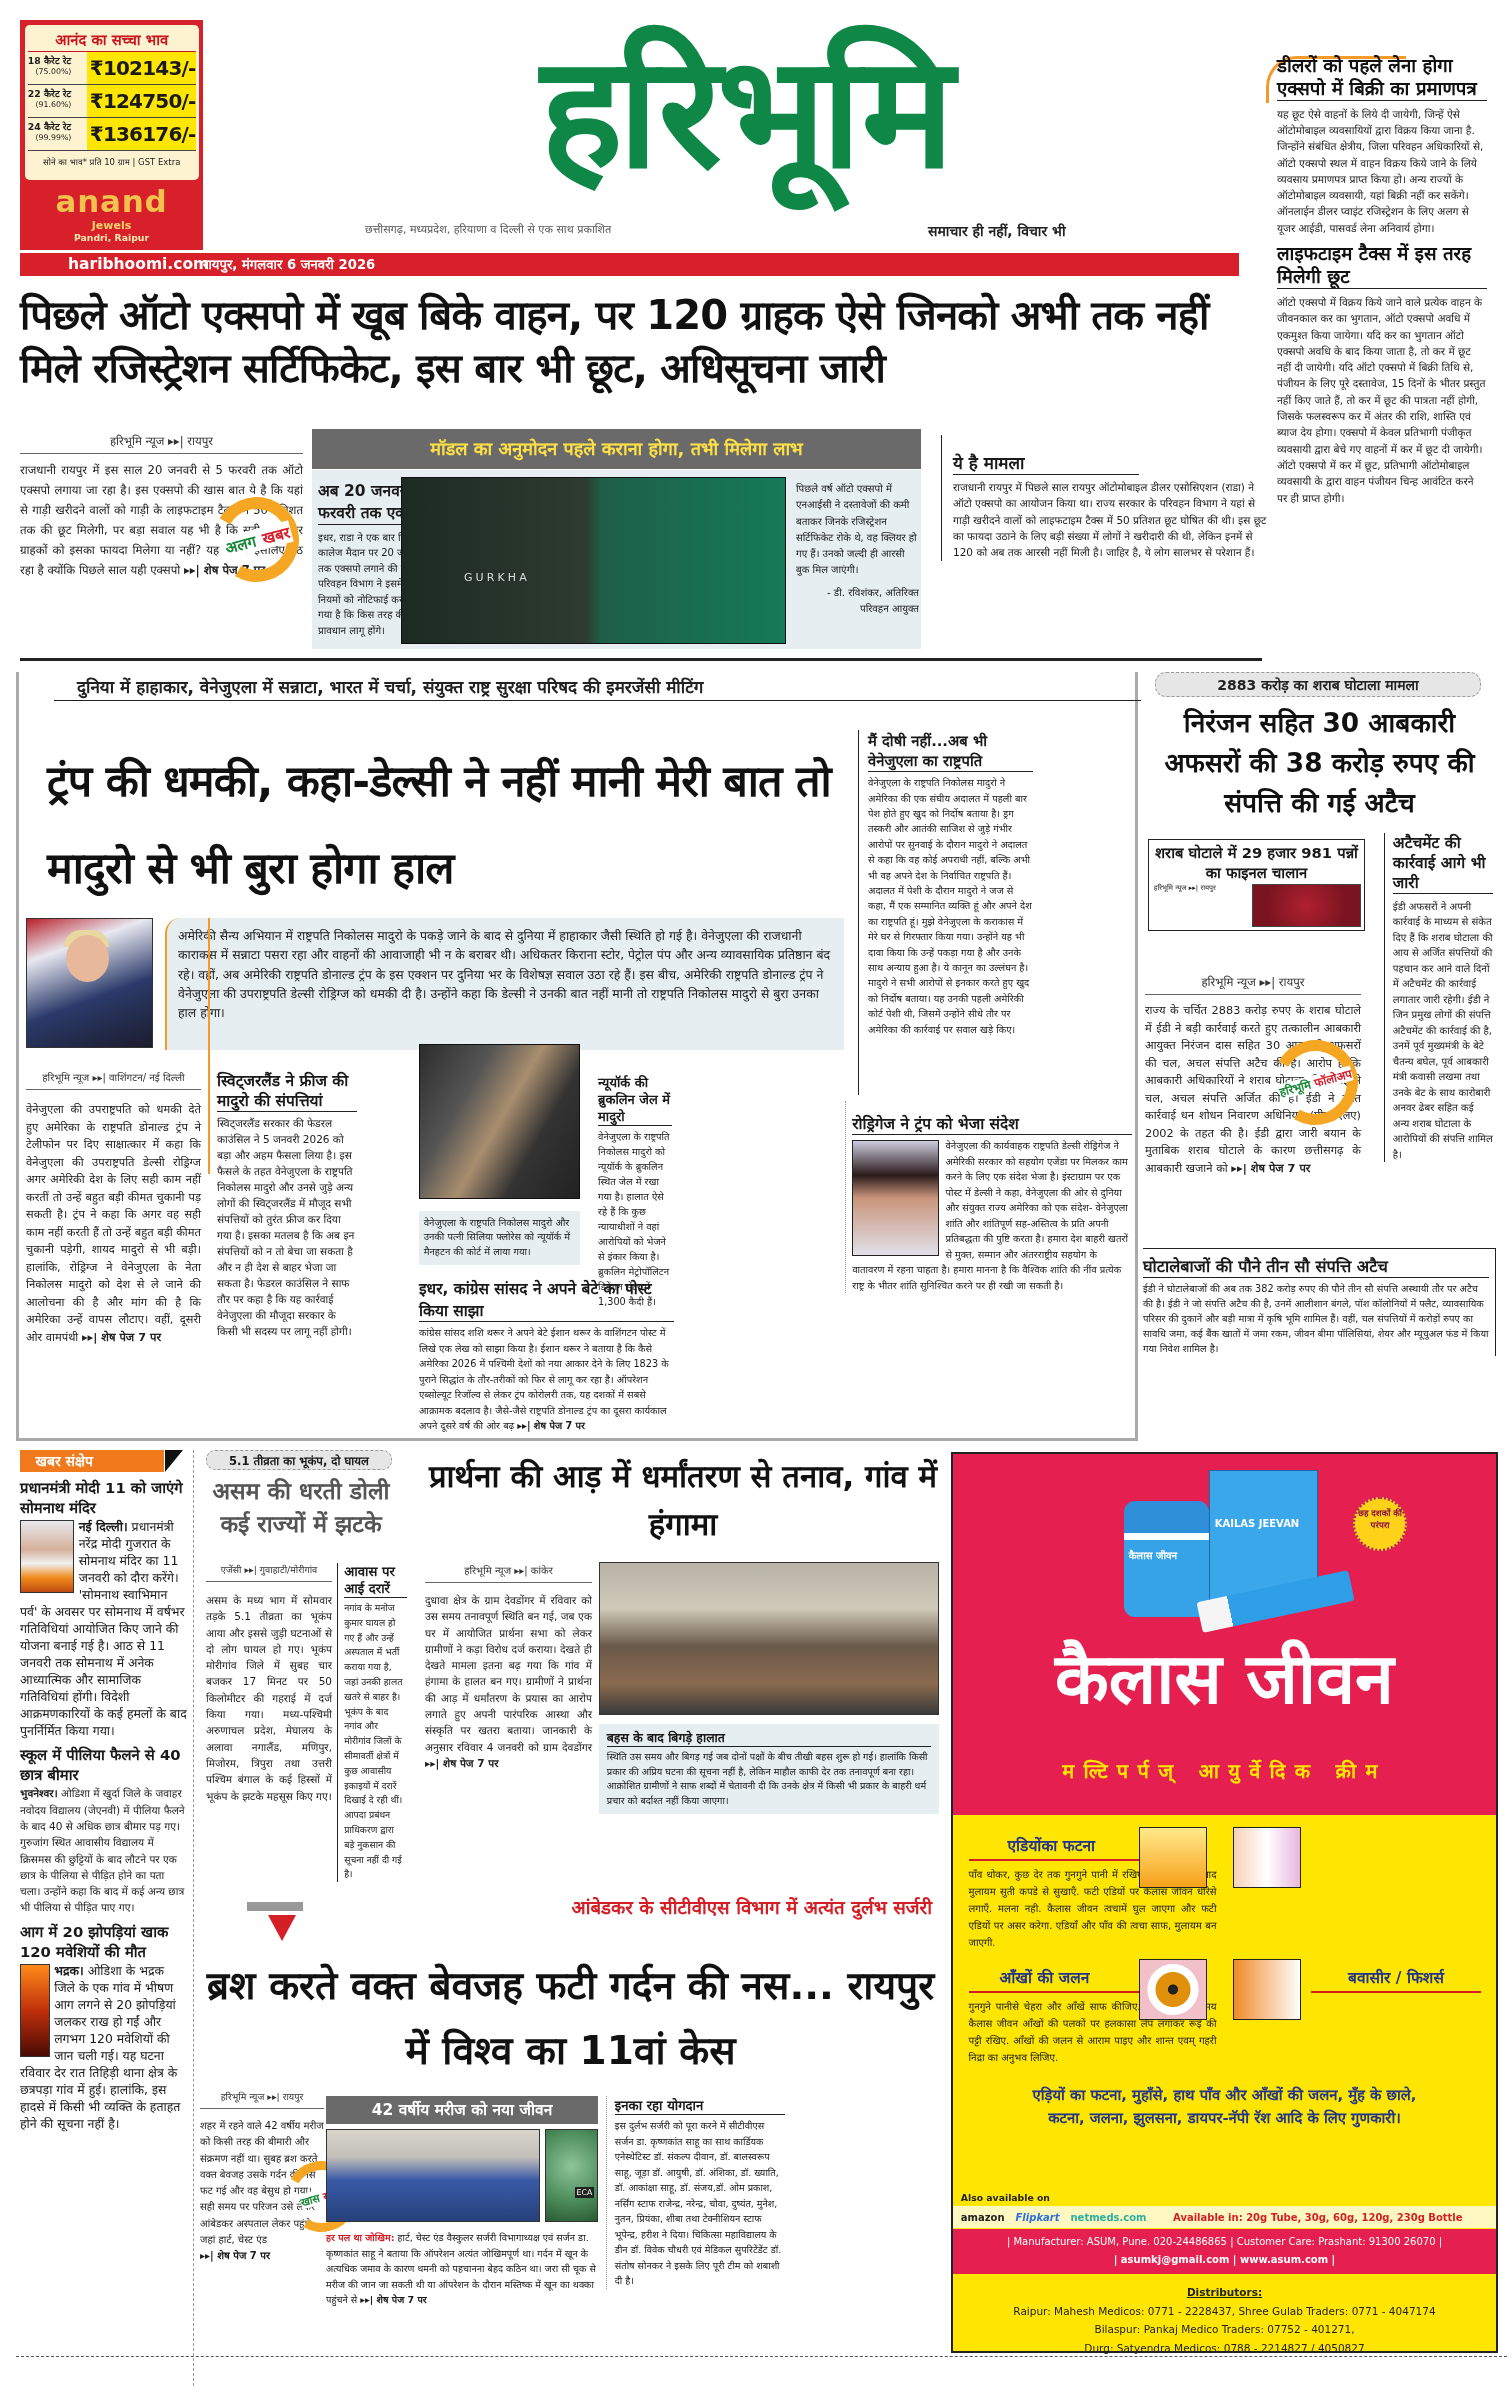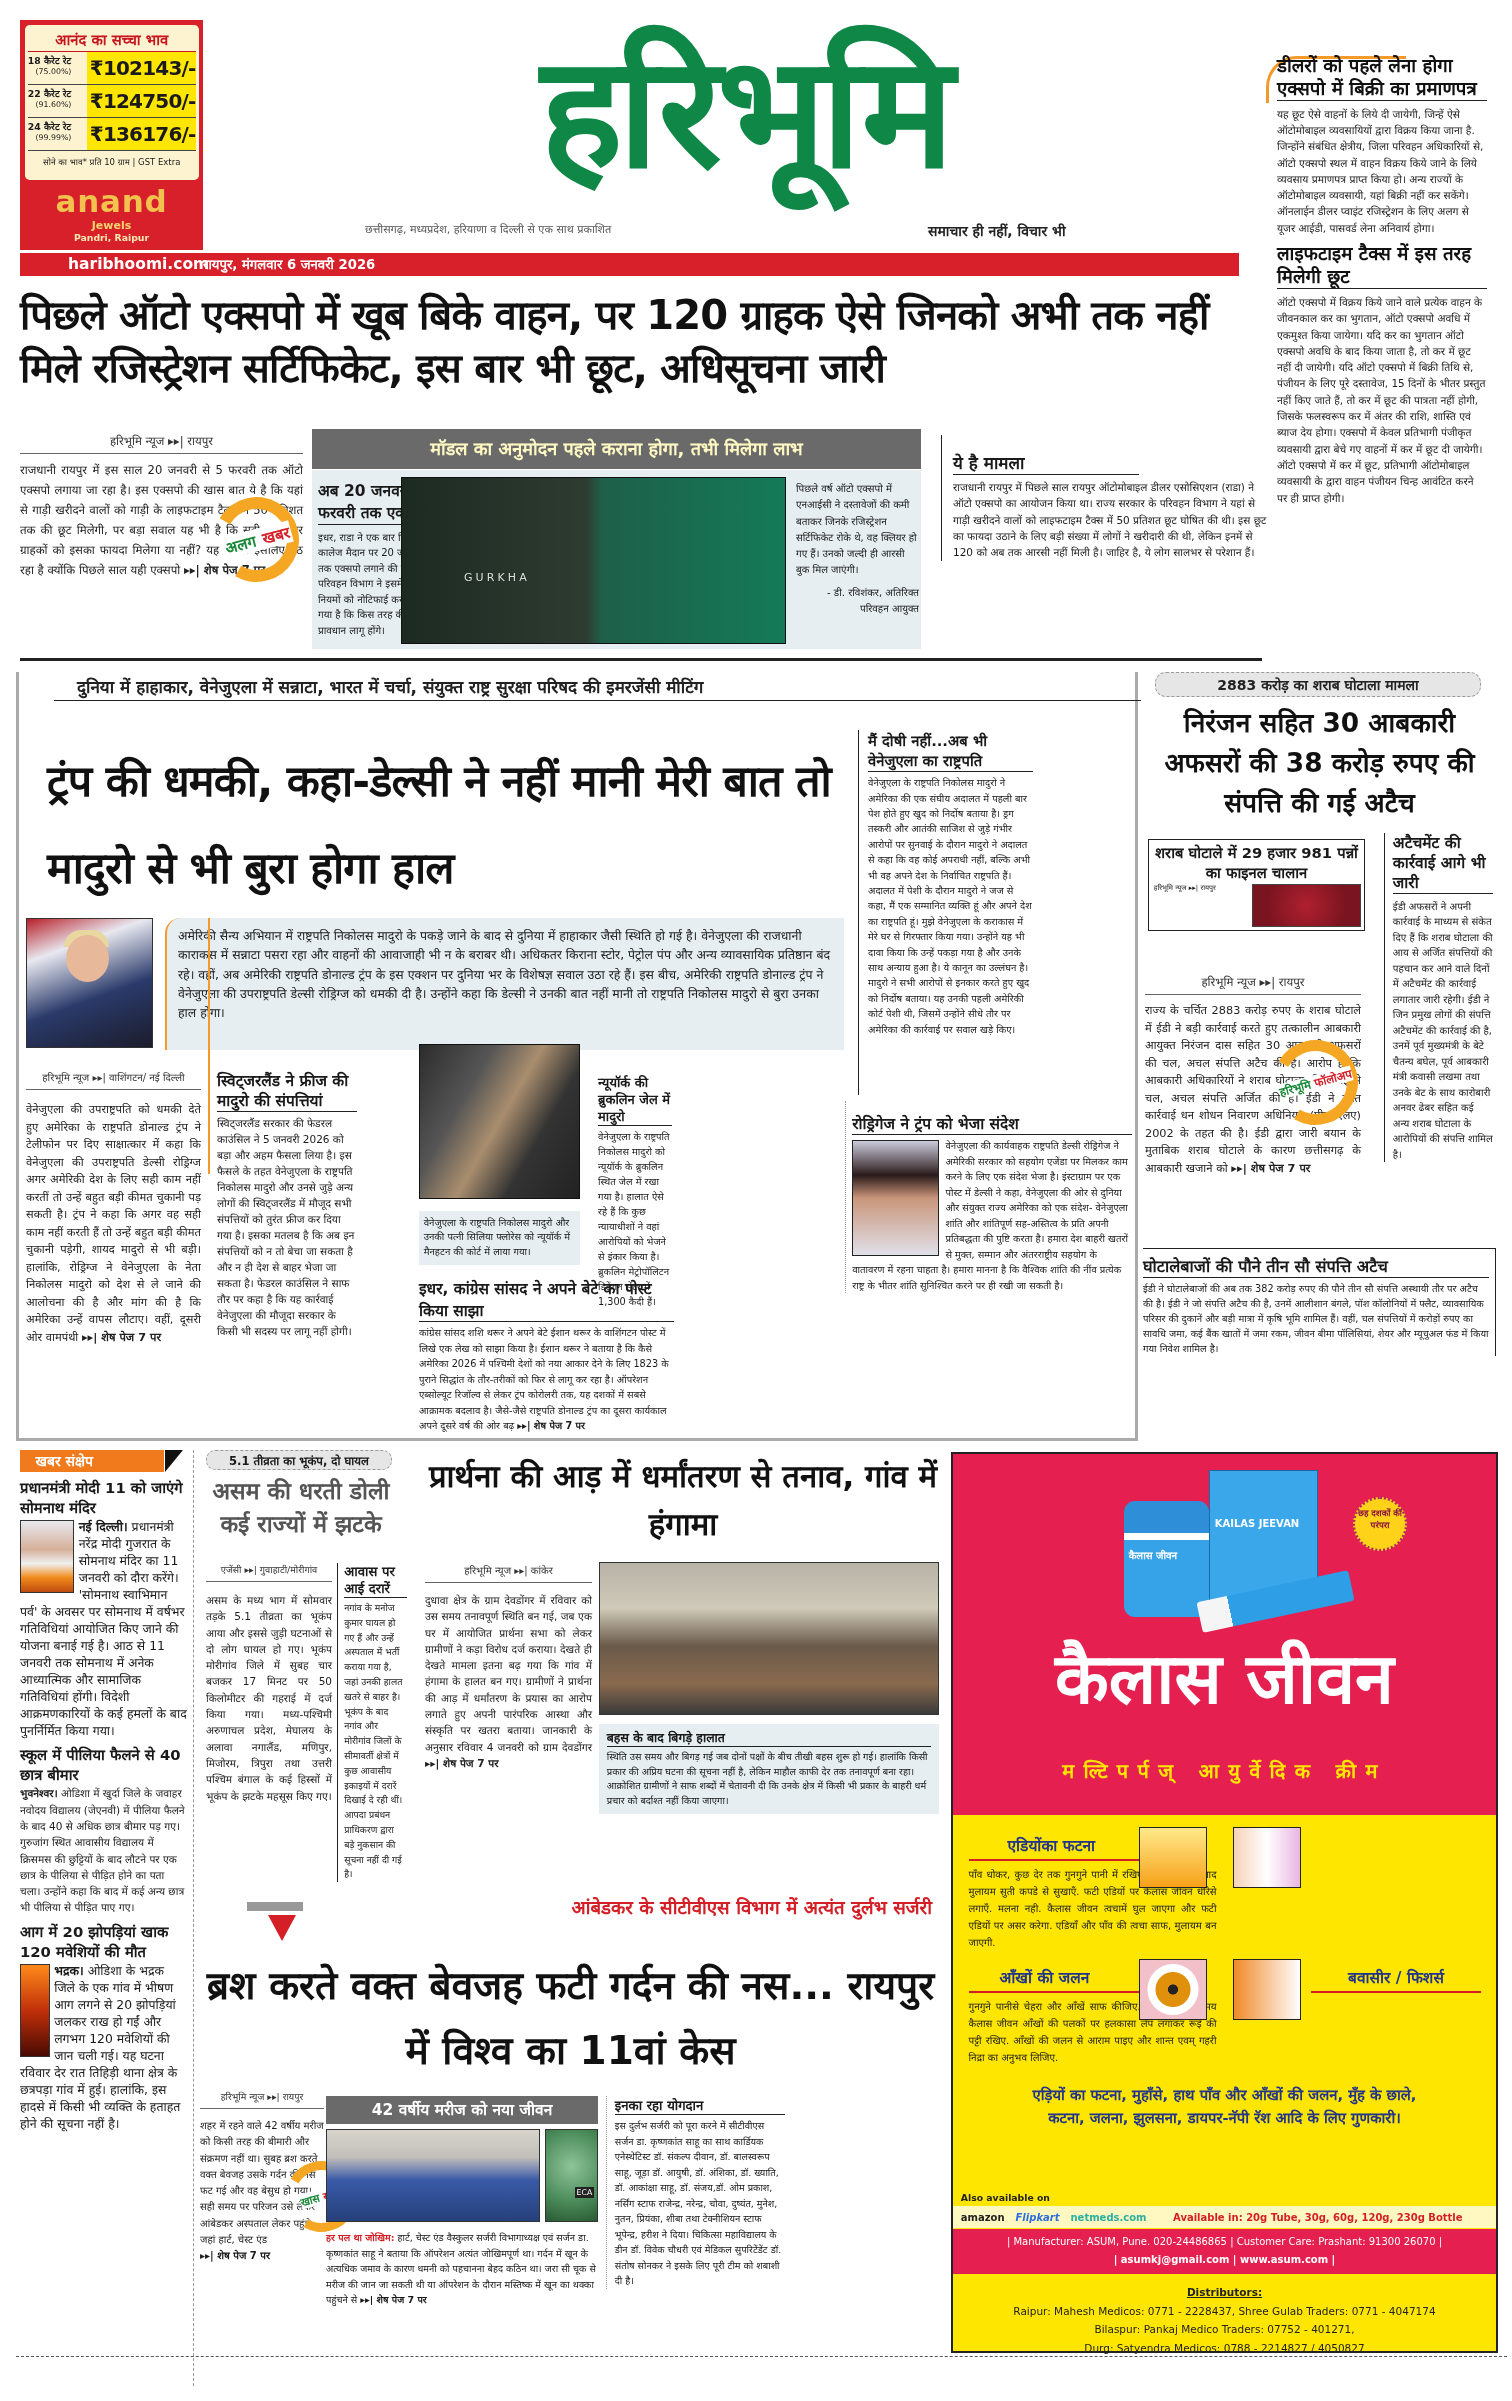--- a/index.html
+++ b/index.html
@@ -33,21 +33,21 @@
 #rrail{left:1277px;top:54px;width:210px}
 #rrail .h{font-size:18.6px;line-height:23px;font-weight:bold;color:#111;border-bottom:1.6px solid #222;margin-bottom:4.7px}
 #rrail p{font-size:10.5px;line-height:16.3px;color:#222}
 .orangearc{position:absolute;border:3.1px solid #f39a2b;border-right:none;border-bottom:none;border-radius:31px 0 0 0}
 
 #lead{left:20px;top:289px;width:1219px;font-size:40px;font-weight:bold;line-height:53px;color:#111;letter-spacing:-0.8px}
 #autoLeft{left:20px;top:433px;width:283px}
 #alag{left:214px;top:497px;width:85px;height:85px;border-radius:50%;border:12.4px solid #f5a623;border-left-color:transparent;display:flex;align-items:center;justify-content:center;transform:rotate(-15deg)}
 #alag span{font-size:15.5px;font-weight:bold;color:#1a8a3a;background:#fff;padding:0 1.6px;white-space:nowrap}
 #alag span b{color:#d7202a}
-#modelbar2{left:312px;top:429px;width:609px;height:40px;background:#6a6a6a;color:#fef9c3;font-size:18px;font-weight:bold;line-height:40px;text-align:center}
+#modelbar2{left:312px;top:429px;width:609px;height:40px;background:#6a6a6a;color:#fde047;font-size:18px;font-weight:bold;line-height:40px;text-align:center}
 #modelbox{left:312px;top:470px;width:609px;height:179px;background:#e6eef2}
 #m20{left:318px;top:480px;width:155px}
 #m20 .h{font-size:15.5px;line-height:22px;font-weight:bold;border-bottom:1.6px solid #222;margin-bottom:4.7px}
 #m20 p{font-size:10px;line-height:15.5px}
 #mphoto{left:401px;top:477px;width:385px;height:167px;background:linear-gradient(90deg,#1d2a22 0%,#2e3b30 48%,#1f5f4a 52%,#147a58 100%);border:0.8px solid #111}
 #mphoto .txt{position:absolute;left:62px;top:93px;color:#ddd;font-size:11px;letter-spacing:3.1px}
 #mquote{left:796px;top:481px;width:123px;font-size:10px;line-height:16.3px}
 #mquote .by{text-align:right;margin-top:6.2px}
 #mamla{left:941px;top:435px;width:330px;border-left:1.6px solid #222;padding-left:11px;padding-top:15.5px}
 #mamla .h{font-size:17px;font-weight:bold;border-bottom:1.6px solid #222;width:186px;margin-bottom:4.7px}

